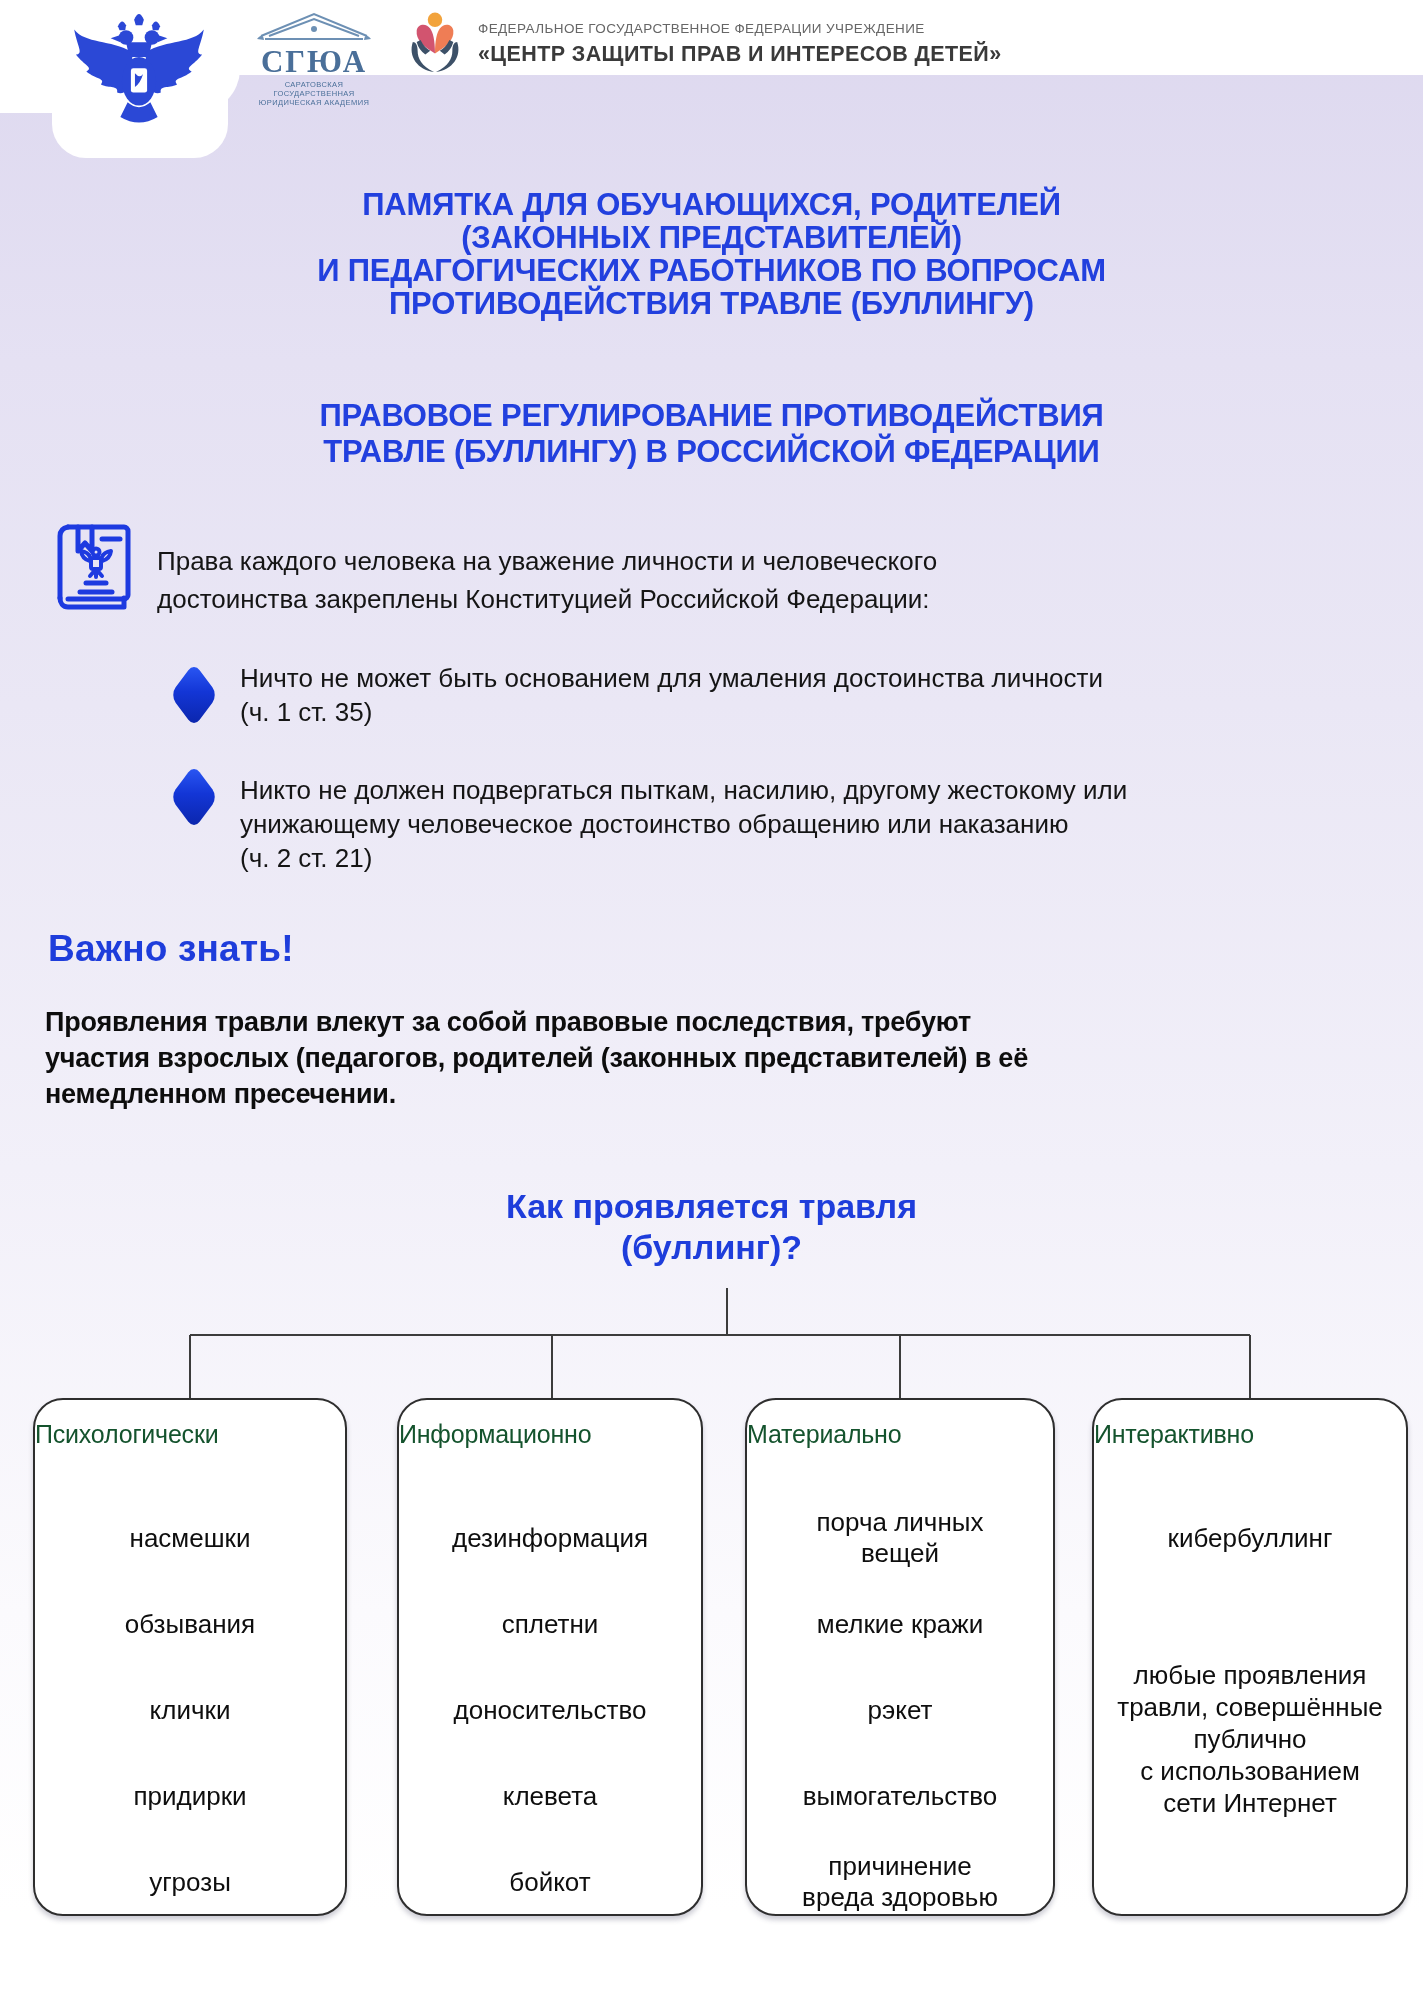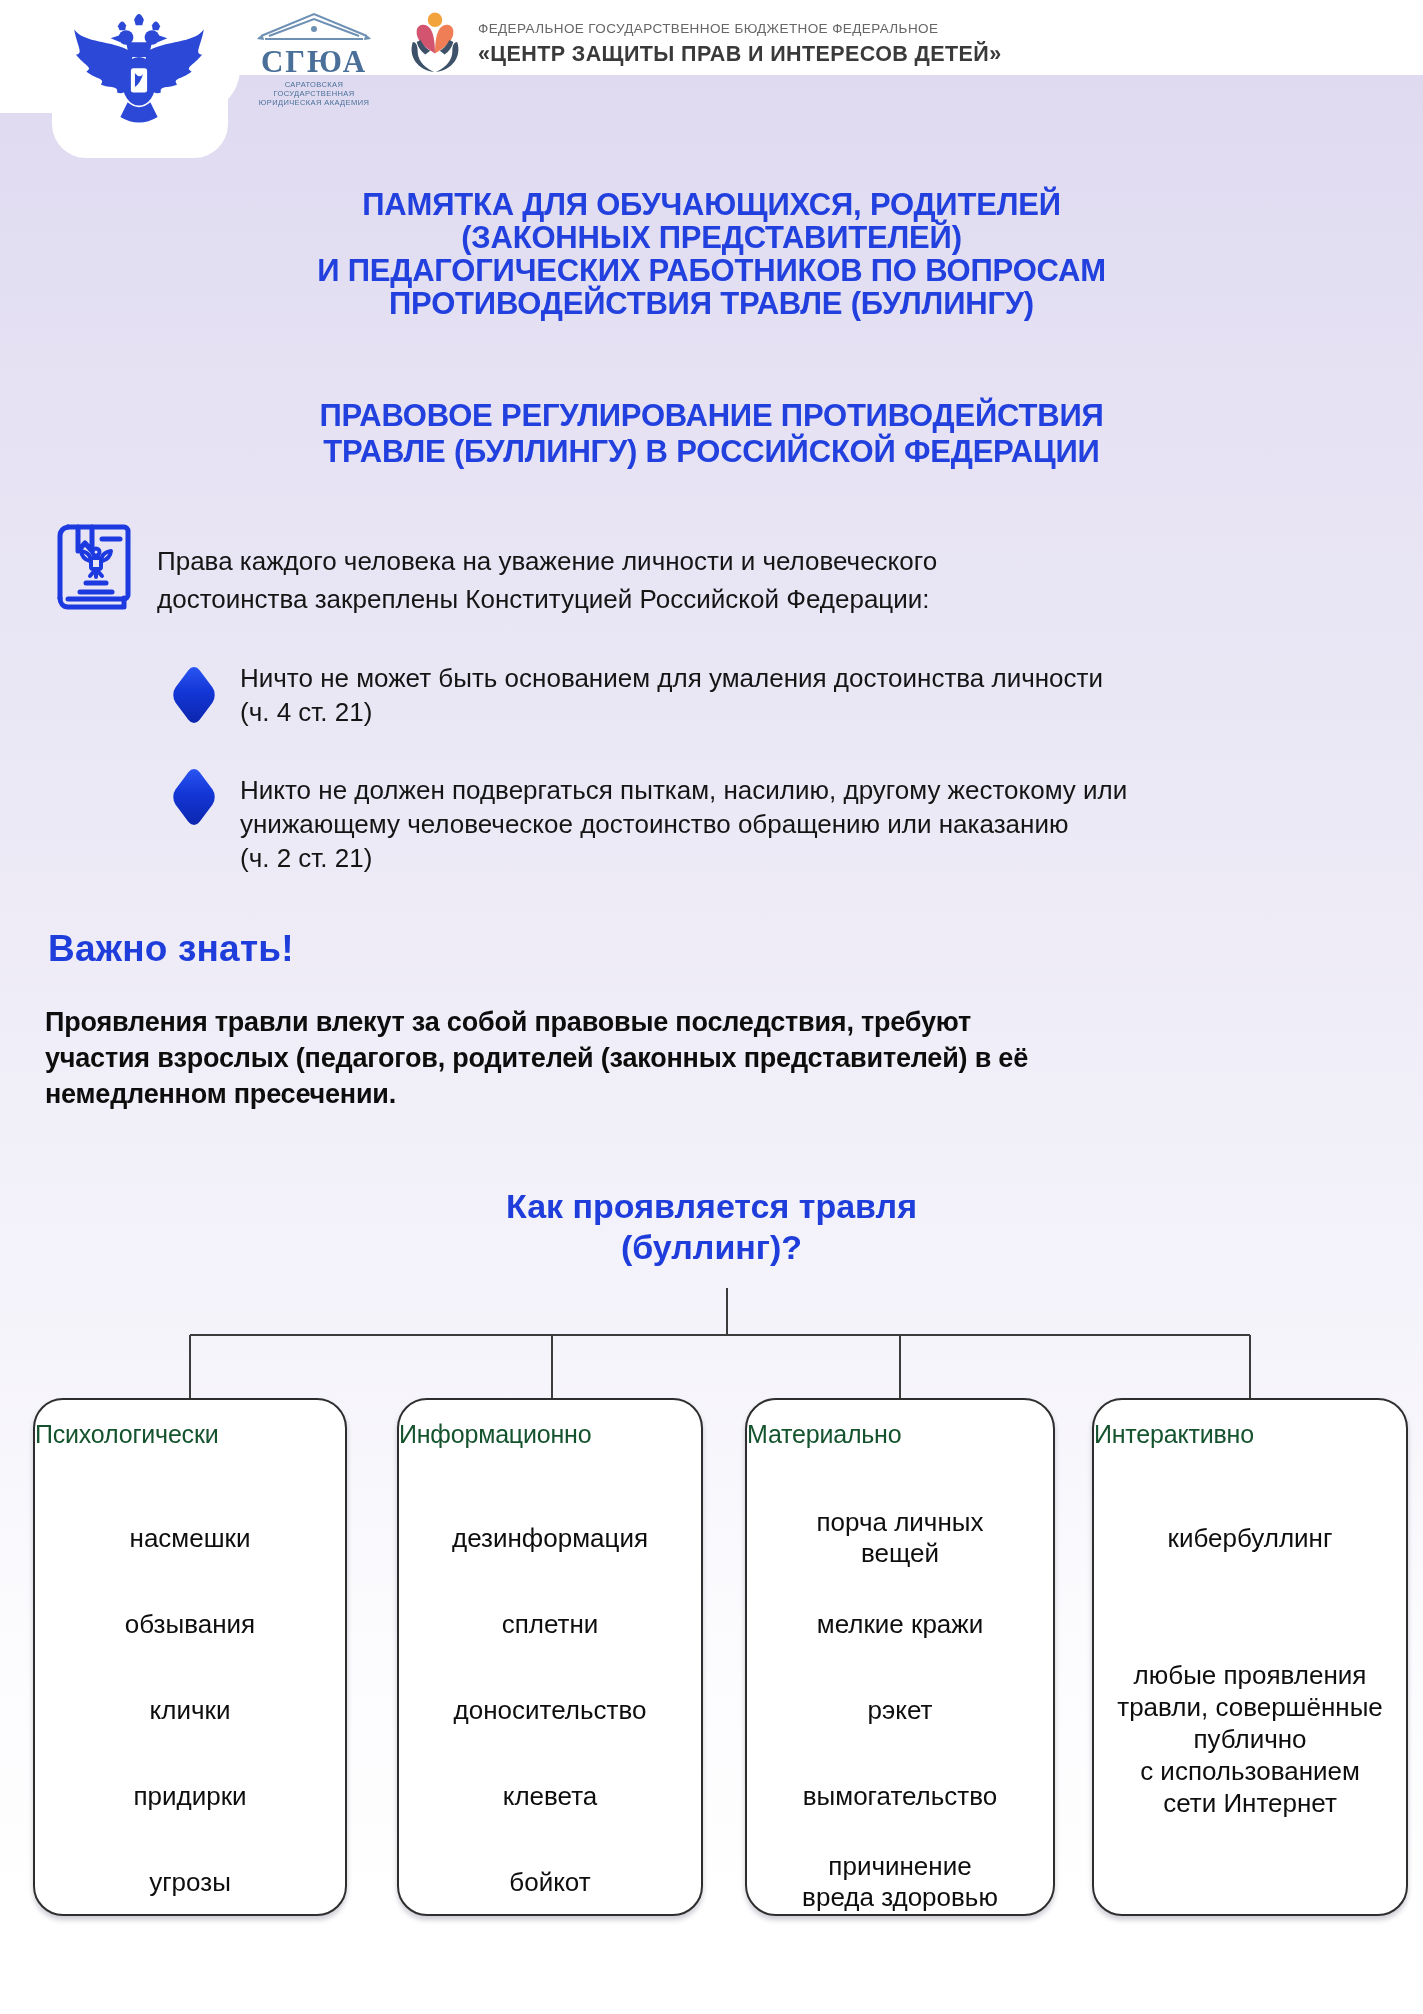--- a/index.html
+++ b/index.html
@@ -97,21 +97,21 @@
     <circle cx="28" cy="9" r="7.5" fill="#f2a33c"></circle>
     <path d="M28,44 C16,36 8,30 9,20 C10,13 19,12 23,18 C26,22 28,30 28,44 Z" fill="#d2546f"></path>
     <path d="M28,44 C40,36 48,30 47,20 C46,13 37,12 33,18 C30,22 28,30 28,44 Z" fill="#ef7d55"></path>
     <path d="M5,32 C0,47 10,61 27,63 C14,57 10,49 10,41 C10,35 8,32 5,32 Z" fill="#3d5168"></path>
     <path d="M51,32 C56,47 46,61 29,63 C42,57 46,49 46,41 C46,35 48,32 51,32 Z" fill="#3d5168"></path>
     <path d="M13,30 q4,8 10,11 l-5,4 q-7,-5 -9,-13 z" fill="#3d5168"></path>
     <path d="M43,30 q-4,8 -10,11 l5,4 q7,-5 9,-13 z" fill="#3d5168"></path>
   </svg>
 
   <div class="org-text">
-    <div class="t1">ФЕДЕРАЛЬНОЕ ГОСУДАРСТВЕННОЕ БЮДЖЕТНОЕ ФЕДЕРАЛЬНОЕ</div>
+    <div class="t1">ФЕДЕРАЛЬНОЕ ГОСУДАРСТВЕННОЕ ФЕДЕРАЦИИ УЧРЕЖДЕНИЕ</div>
     <div class="t2">«ЦЕНТР ЗАЩИТЫ ПРАВ И ИНТЕРЕСОВ ДЕТЕЙ»</div>
   </div>
 
   <div class="title">
     <div>ПАМЯТКА ДЛЯ ОБУЧАЮЩИХСЯ, РОДИТЕЛЕЙ</div>
     <div>(ЗАКОННЫХ ПРЕДСТАВИТЕЛЕЙ)</div>
     <div>И ПЕДАГОГИЧЕСКИХ РАБОТНИКОВ ПО ВОПРОСАМ</div>
     <div>ПРОТИВОДЕЙСТВИЯ ТРАВЛЕ (БУЛЛИНГУ)</div>
   </div>
 
@@ -134,21 +134,21 @@
       <path d="M50,52 l-6,7 M50,52 l6,7 M50,52 v8"></path>
     </g>
     <path d="M40,66 h20"></path>
     <path d="M34,75 h32"></path>
   </svg>
   <div class="intro">Права каждого человека на уважение личности и человеческого достоинства закреплены Конституцией Российской Федерации:</div>
 
   <div class="diamond" style="left:177px;top:678px;"></div>
   <div class="bullet-text" style="top:661px;">
     <div>Ничто не может быть основанием для умаления достоинства личности</div>
-    <div>(ч. 4 ст. 21)</div>
+    <div>(ч. 1 ст. 35)</div>
   </div>
 
   <div class="diamond" style="left:177px;top:780px;"></div>
   <div class="bullet-text" style="top:773px;">
     <div>Никто не должен подвергаться пыткам, насилию, другому жестокому или унижающему человеческое достоинство обращению или наказанию</div>
     <div>(ч. 2 ст. 21)</div>
   </div>
 
   <div class="important-h">Важно знать!</div>
   <div class="important-p">Проявления травли влекут за собой правовые последствия, требуют участия взрослых (педагогов, родителей (законных представителей) в её немедленном пресечении.</div>

